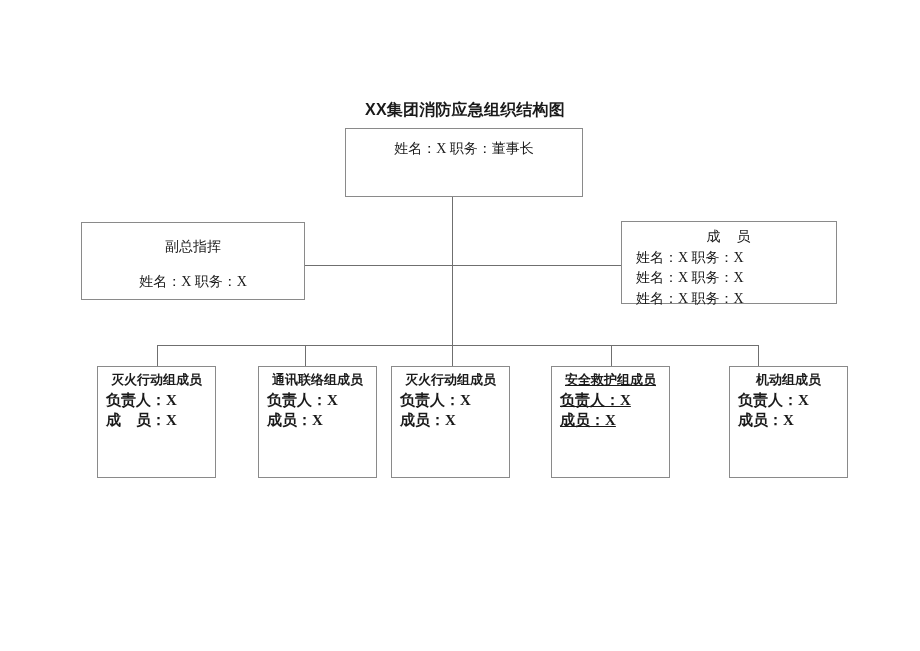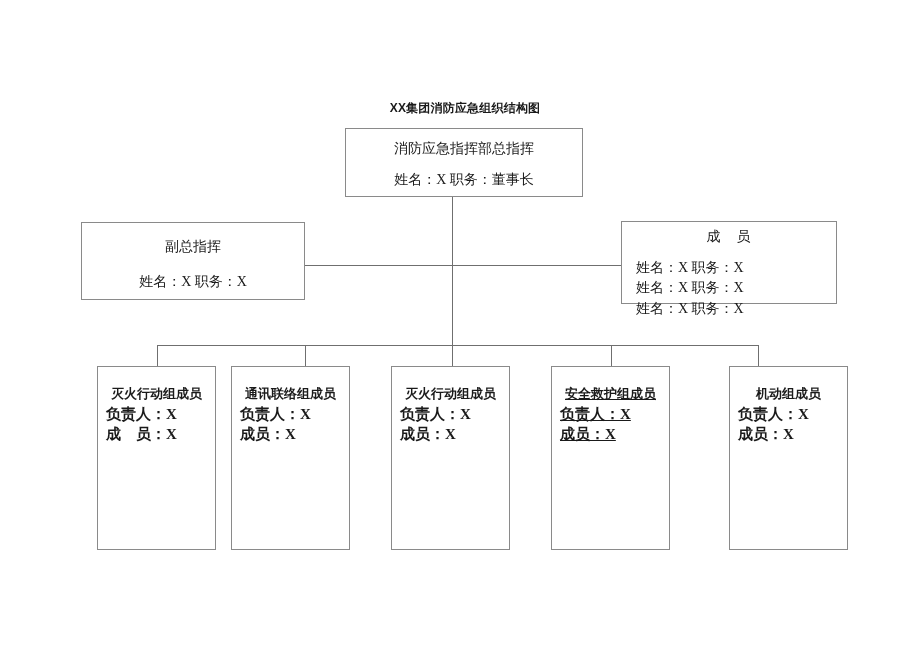--- a/index.html
+++ b/index.html
@@ -24,21 +24,21 @@
     height: 651px;
   }
 
   
   .chart-title {
     position: absolute;
     left: 345px;
     top: 100px;
     width: 240px;
     text-align: center;
-    font-size: 12px;
+    font-size: 16px;
     font-weight: bold;
     letter-spacing: 0.2px;
     white-space: nowrap;
     font-family: "Liberation Sans", "DejaVu Sans", sans-serif;
   }
 
   
   .node {
     position: absolute;
     box-sizing: border-box;
@@ -81,48 +81,48 @@
 
   
   .node-members {
     left: 621px;
     top: 221px;
     width: 216px;
     height: 83px;
     padding-top: 6px;
   }
   .node-members .node-title {
-    margin-bottom: 12px;
+    margin-bottom: 2px;
     letter-spacing: 1px;
   }
   .node-members .node-line {
     padding-left: 14px;
     line-height: 1.45;
   }
 
   
   .node-team {
     top: 366px;
     width: 119px;
-    height: 184px;
-    padding-top: 18px;
+    height: 112px;
+    padding-top: 4px;
   }
   .node-team .node-title {
     font-size: 13px;
     font-weight: bold;
     margin-bottom: 1px;
   }
   .node-team .node-line {
     font-size: 15px;
     font-weight: bold;
     padding-left: 8px;
     line-height: 1.35;
   }
   .team-1 { left: 97px; }
-  .team-2 { left: 231px; }
+  .team-2 { left: 258px; }
   .team-3 { left: 391px; }
   .team-4 { left: 551px; text-decoration: underline; }
   .team-5 { left: 697px; margin-left: 32px; }
 
   
   .conn {
     position: absolute;
     background: #6f6f6f;
   }
   .conn-v { width: 1px; }
@@ -141,21 +141,20 @@
 
   <div class="conn conn-h" style="left:157px; top:345px; width:602px;"></div>
 
   <div class="conn conn-v" style="left:157px; top:345px; height:21px;"></div>
   <div class="conn conn-v" style="left:305px; top:345px; height:21px;"></div>
   <div class="conn conn-v" style="left:452px; top:345px; height:21px;"></div>
   <div class="conn conn-v" style="left:611px; top:345px; height:21px;"></div>
   <div class="conn conn-v" style="left:758px; top:345px; height:21px;"></div>
 
   <div class="node node-commander">
-    <div class="node-title">消防应急指挥部总指挥</div>
     <div class="node-line">姓名：X   职务：董事长</div>
   </div>
 
   <div class="node node-deputy">
     <div class="node-title">副总指挥</div>
     <div class="node-line">姓名：X   职务：X</div>
   </div>
 
   <div class="node node-members">
     <div class="node-title">成　员</div>

